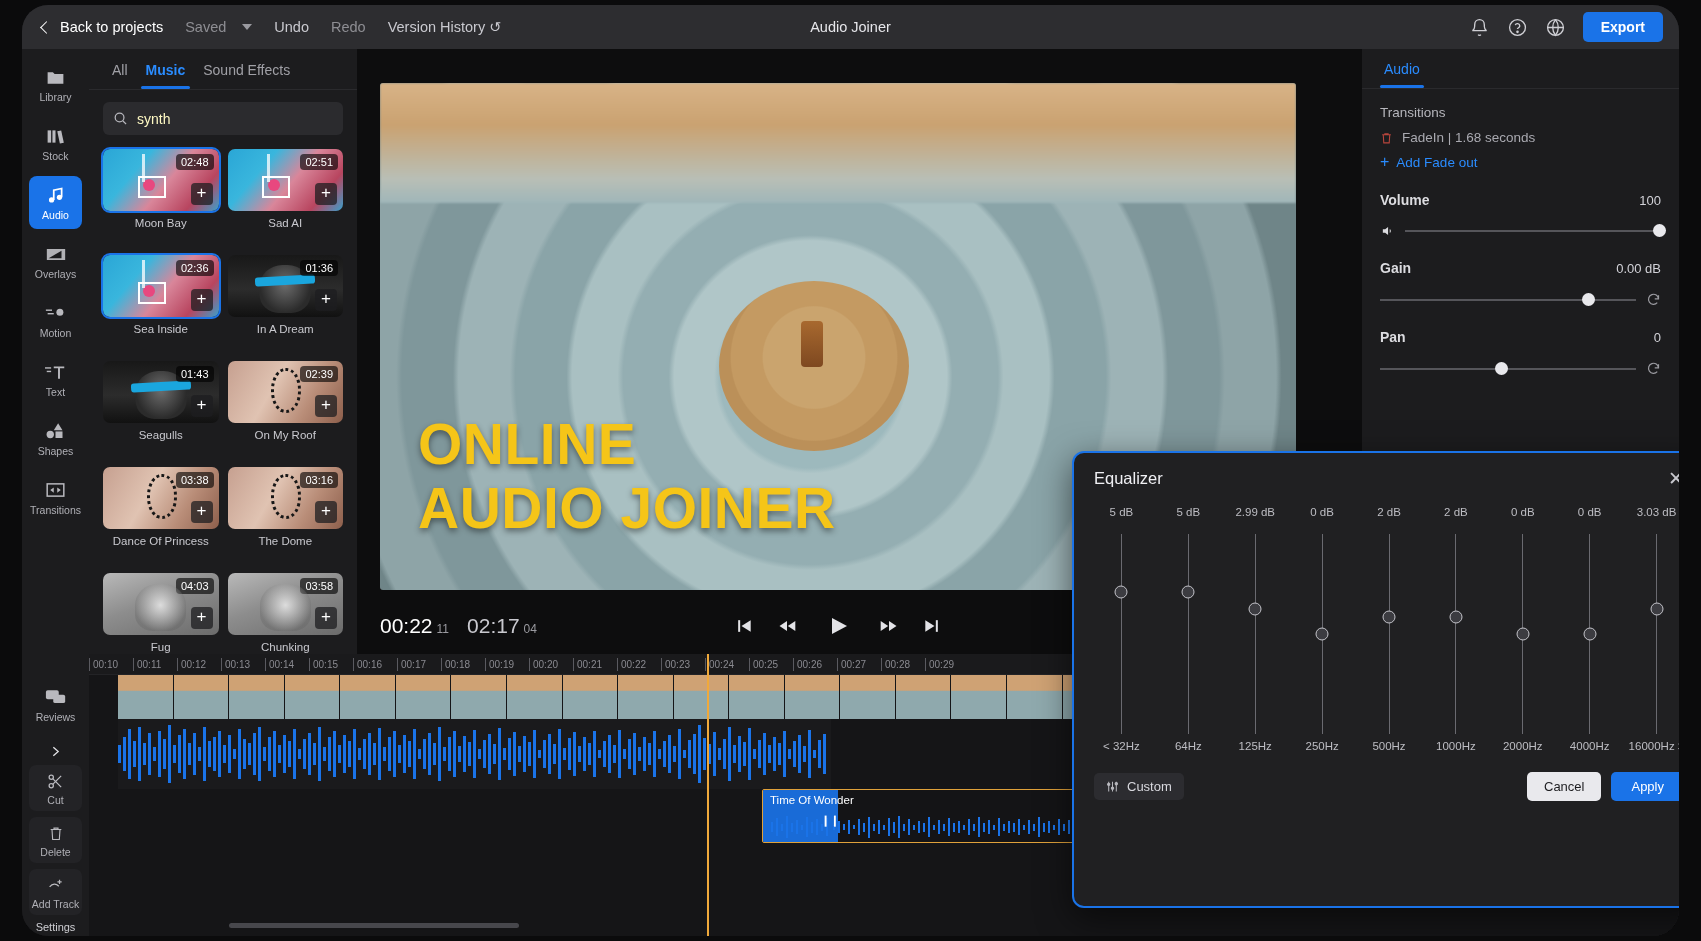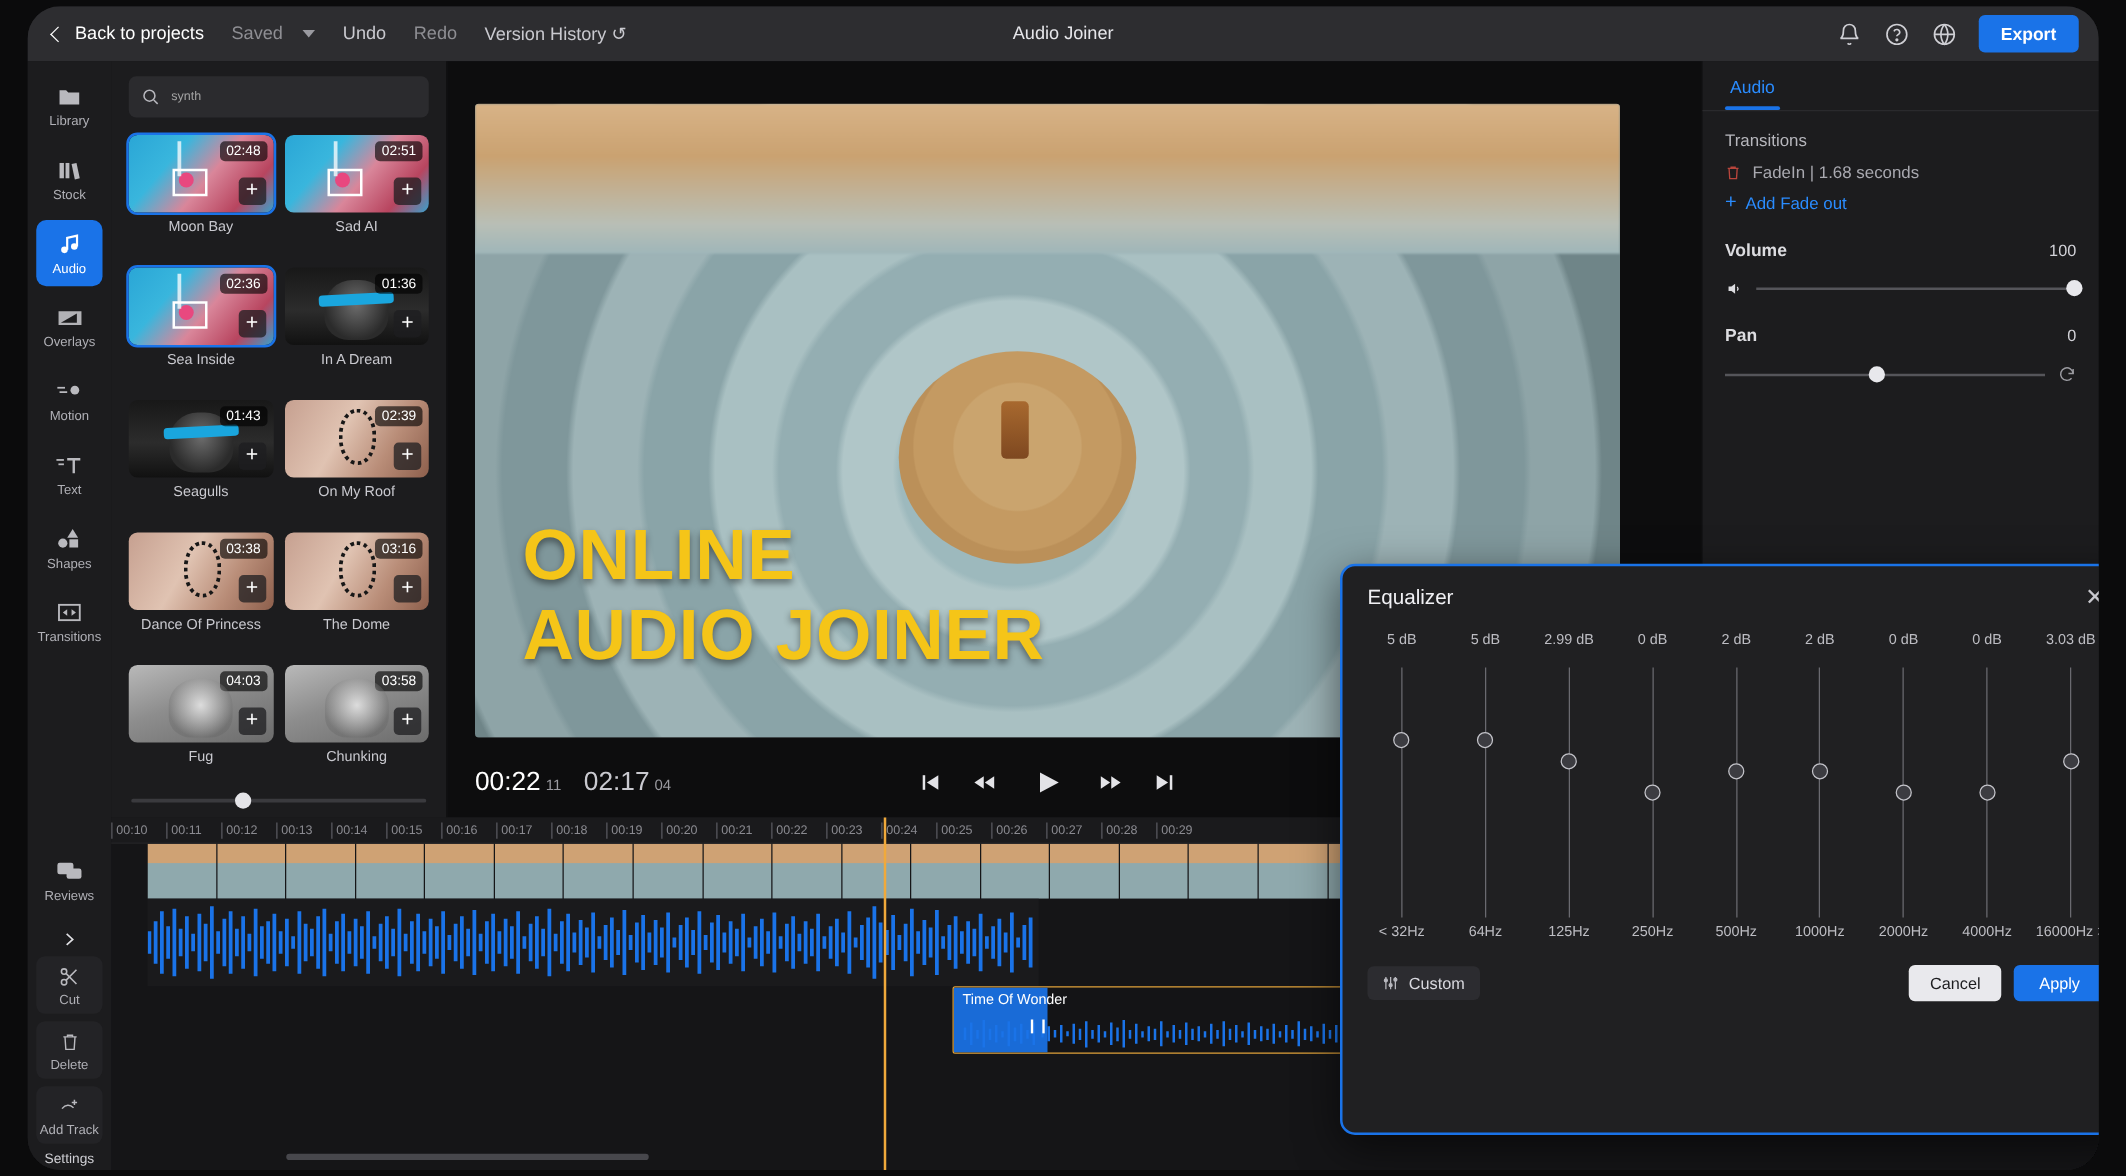--- a/index.html
+++ b/index.html
@@ -101,21 +101,21 @@
   .lib-tab.active { color: #2a8cff; font-weight: bold; }
   .lib-tab.active:after {
     content:''; position:absolute; left:4px; right:4px; bottom:0; height:3px; background:#1a73e8; border-radius:2px;
   }
   .searchwrap { padding: 12px 14px 10px 14px; }
   .search {
     height: 33px; background: #2b2b2e; border-radius: 6px; display:flex; align-items:center;
     padding: 0 10px; gap: 9px;
   }
   .search input {
-    flex:1; background: transparent; border: none; outline: none; color: #a3a3a3; font-size: 10px;
+    flex:1; background: transparent; border: none; outline: none; color: #fef9c3; font-size: 14px;
     font-family: "Liberation Sans", sans-serif;
   }
   .grid {
     padding: 4px 14px 0 14px; display: grid; grid-template-columns: 1fr 1fr; gap: 9px 9px;
     height: 525px; overflow: hidden;
   }
   .card { cursor: pointer; }
   .thumb {
     position: relative; width: 100%; height: 62px; border-radius: 7px; overflow: hidden;
   }
@@ -484,20 +484,25 @@
             </svg>
           </span>
           <span class="rail-lbl">Add Track</span>
         </div>
 
         <div class="rail-settings">Settings</div>
       </div>
     </div>
 
     <div class="lib">
+      <div class="lib-tabs">
+        <div class="lib-tab">All</div>
+        <div class="lib-tab active">Music</div>
+        <div class="lib-tab">Sound Effects</div>
+      </div>
 
       <div class="searchwrap">
         <div class="search">
           <span style="color:#b6b6bc;display:flex">
             <svg width="15" height="15" viewBox="0 0 24 24" fill="none" stroke="currentColor" stroke-width="2">
               <circle cx="10.5" cy="10.5" r="7"></circle>
                   <path d="M16 16l5 5"></path>
             </svg>
           </span>
           <input type="text" value="synth" placeholder="Search" style="">
@@ -679,20 +684,37 @@
                     <path d="M4 9h4l5-4v14l-5-4H4z"></path>
                     <path d="M16 9.5a4 4 0 0 1 0 5" stroke="currentColor" stroke-width="1.8" fill="none"></path>
                   </svg>
             </span>
             <span class="track">
               <span class="knob" style="left:97%"></span>
             </span>
           </div>
         </div>
 
+        <div class="sec">
+          <div class="sec-head">
+            <span class="sec-lbl">Gain</span>
+            <span class="sec-val">0.00 dB</span>
+          </div>
+          <div class="sldr">
+            <span class="track">
+              <span class="knob" style="left:79%"></span>
+            </span>
+            <span class="reset">
+              <svg width="15" height="15" viewBox="0 0 24 24" fill="none" stroke="currentColor" stroke-width="1.9">
+                <path d="M20 11a8 8 0 1 0-2 6"></path>
+                    <path d="M20 5v6h-6"></path>
+              </svg>
+            </span>
+          </div>
+        </div>
 
         <div class="sec">
           <div class="sec-head">
             <span class="sec-lbl">Pan</span>
             <span class="sec-val">0</span>
           </div>
           <div class="sldr">
             <span class="track">
               <span class="knob" style="left:45%"></span>
             </span>

